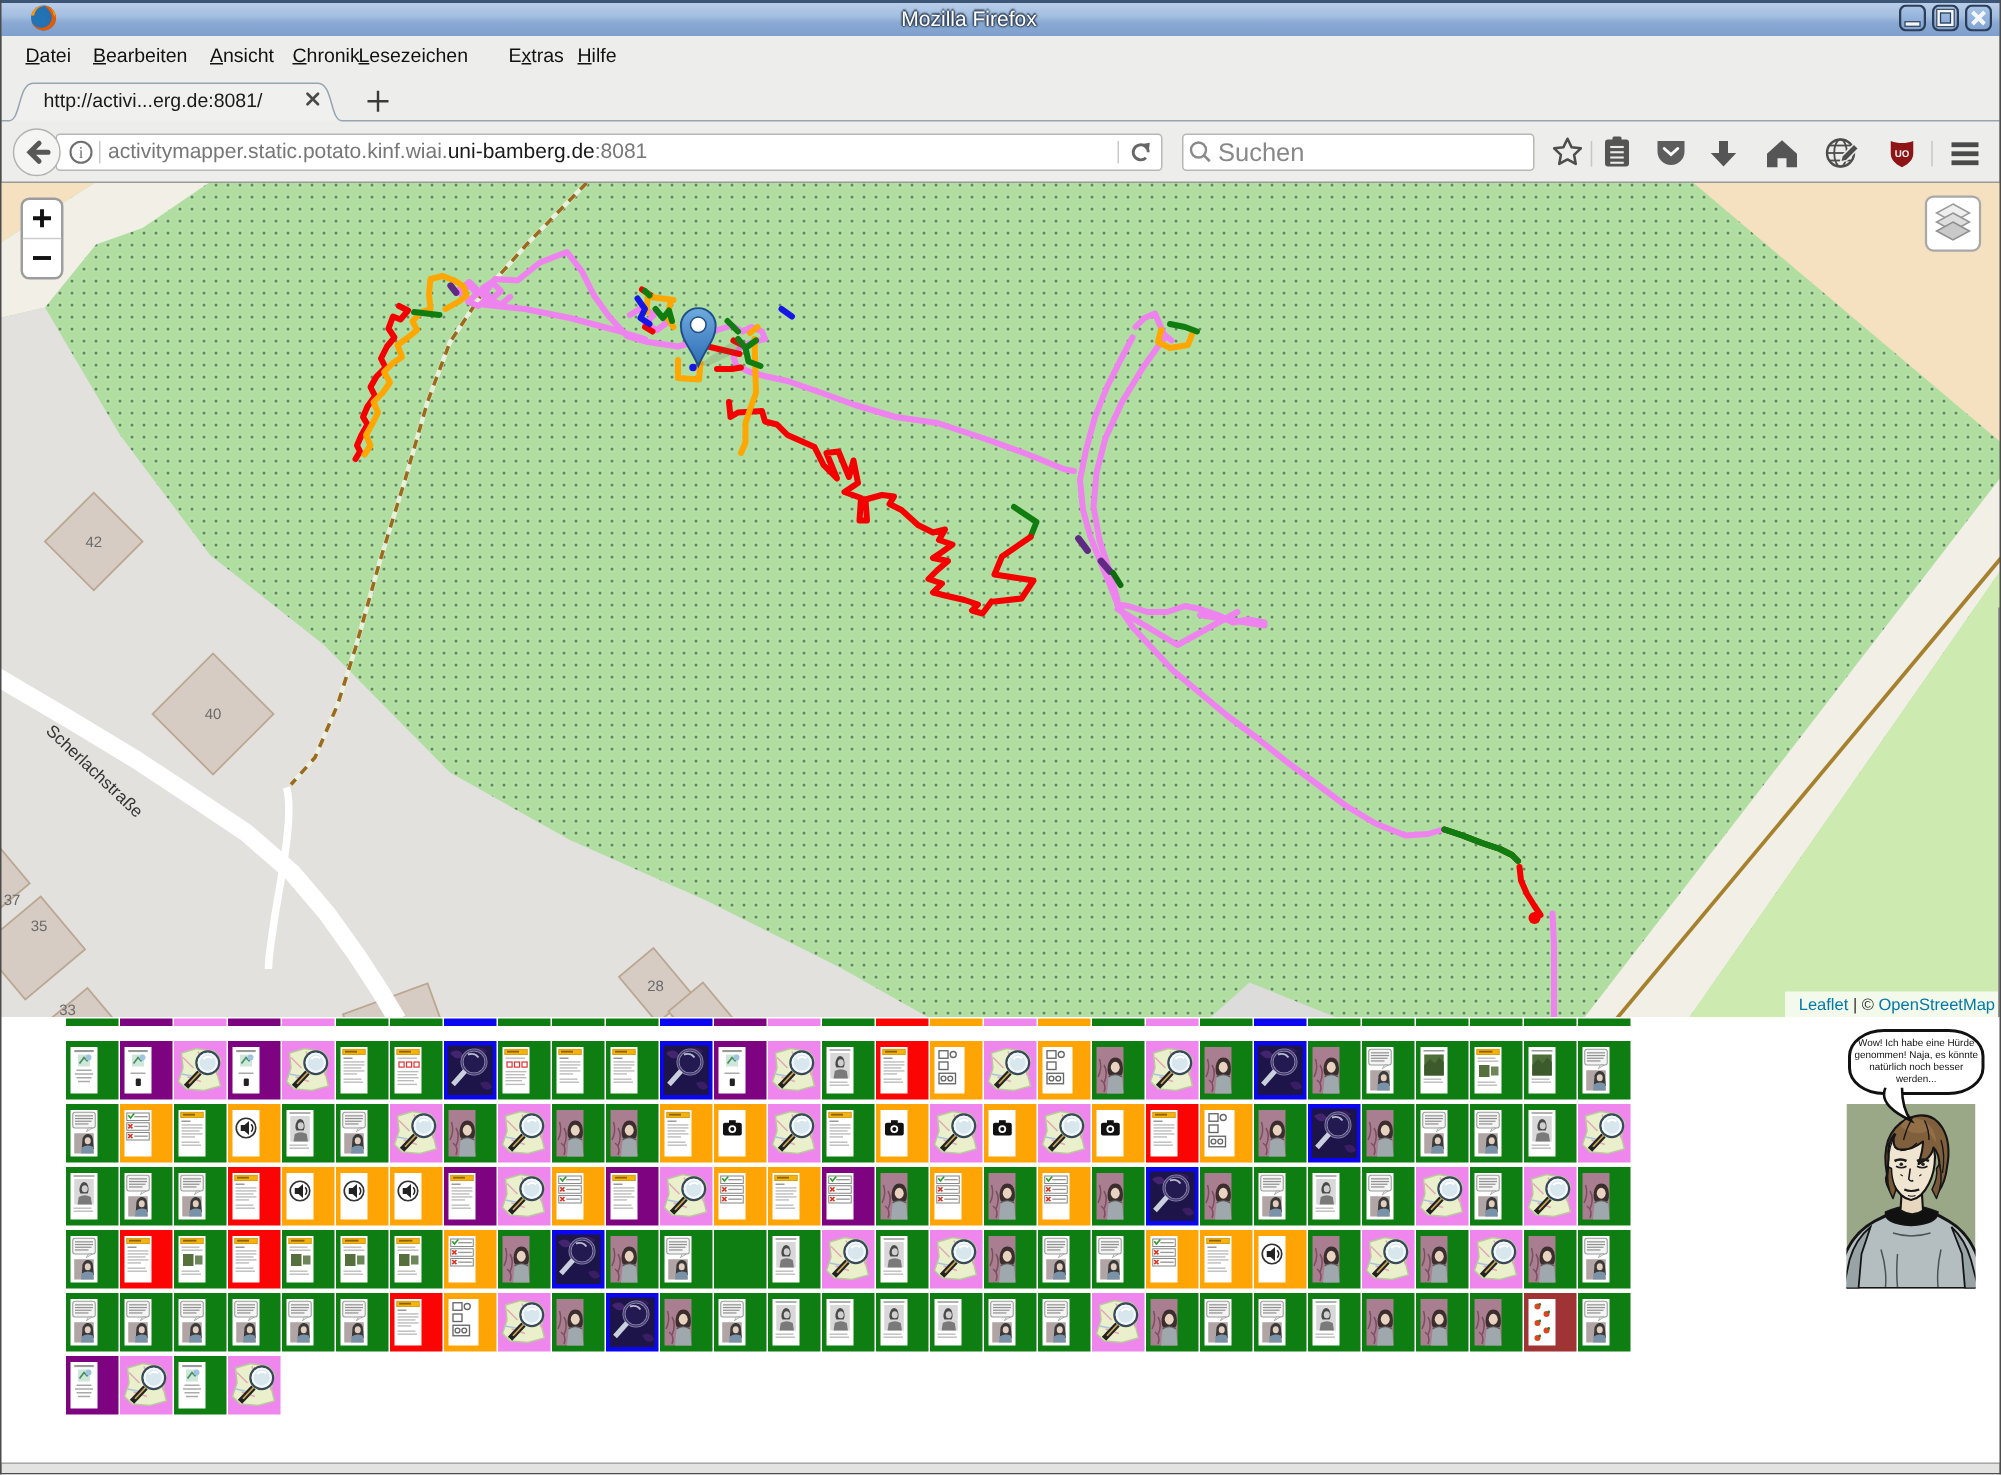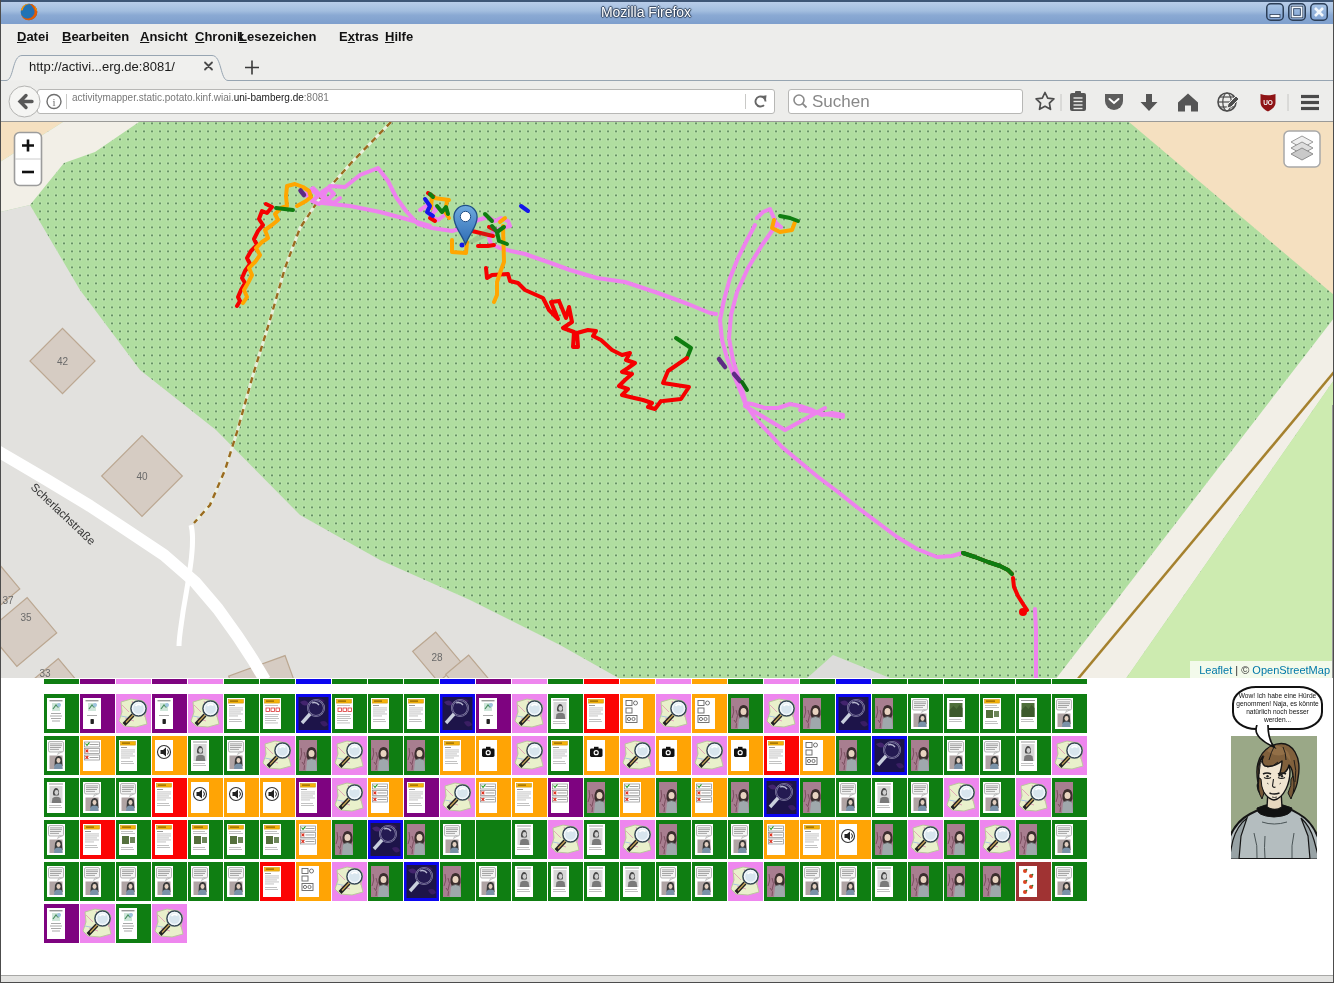--- a/index.html
+++ b/index.html
@@ -5,27 +5,27 @@
 body{width:1334px;height:983px;position:relative;overflow:hidden;
  font-family:"Liberation Sans",sans-serif;background:#fff;}
 .abs{position:absolute;}
 #titlebar{left:0;top:0;width:1334px;height:24px;
  background:linear-gradient(#b9cde9 0%,#a3bedf 40%,#8aa9d3 60%,#7e9fcd 100%);
  border-top:2px solid #3e5676;box-sizing:border-box;}
 #titletxt{left:0;top:4px;width:1292px;text-align:center;font-size:14px;font-weight:normal;color:#fff;
  text-shadow:-1px 0 1px #31435c,1px 0 1px #31435c,0 -1px 1px #31435c,0 1px 1px #31435c;}
 #menubar{left:0;top:24px;width:1334px;height:26px;background:#ededeb;color:#111;font-size:13px;
  border-left:1px solid #8e8e8c;border-right:1px solid #8e8e8c;box-sizing:border-box;}
-#menubar span{position:absolute;top:5px;font-weight:bold;}
+#menubar span{position:absolute;top:5px;}
 #tabstrip{left:0;top:50px;width:1334px;height:32px;background:#ededeb;
  border-left:1px solid #8e8e8c;border-right:1px solid #8e8e8c;box-sizing:border-box;}
 #navbar{left:0;top:82px;width:1334px;height:40px;background:#ededeb;
  border-left:1px solid #8e8e8c;border-right:1px solid #8e8e8c;border-bottom:1px solid #9a9a98;box-sizing:border-box;}
 .field{position:absolute;background:#fff;border:1px solid #b7b7b5;border-radius:3px;box-sizing:border-box;}
-#urltext{left:72px;top:92px;font-size:10px;color:#1a1a1a;}
+#urltext{left:72px;top:92px;font-size:14px;color:#1a1a1a;}
 #urltext .g{color:#777;}
 #searchtext{left:812px;top:92px;font-size:17px;color:#888;}
 #statusbar{left:0;top:975px;width:1334px;height:8px;background:#e3e3e1;border-top:1px solid #a8a8a6;
  border-left:1px solid #8e8e8c;border-right:1px solid #8e8e8c;box-sizing:border-box;}
 #bubble{left:1232px;top:686px;width:91px;height:44px;background:#fff;border:2px solid #111;
  border-radius:24px/18px;font-size:6.6px;line-height:8px;text-align:center;color:#111;
  display:flex;align-items:center;justify-content:center;padding:1px;box-sizing:border-box;z-index:5;}
 u{text-decoration:underline;}
 </style></head><body>
 

